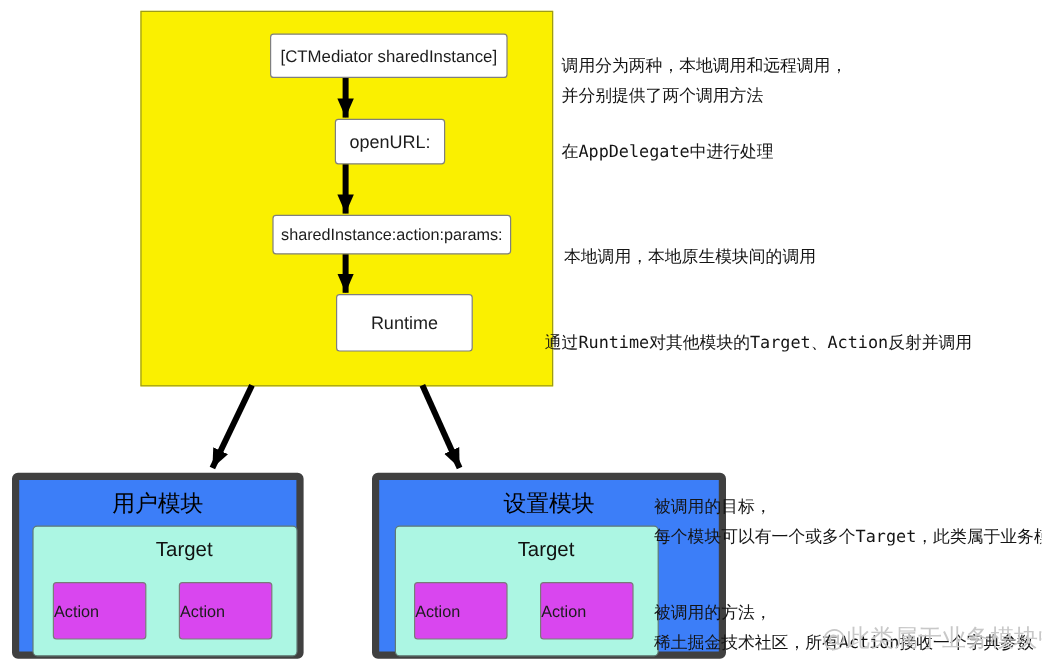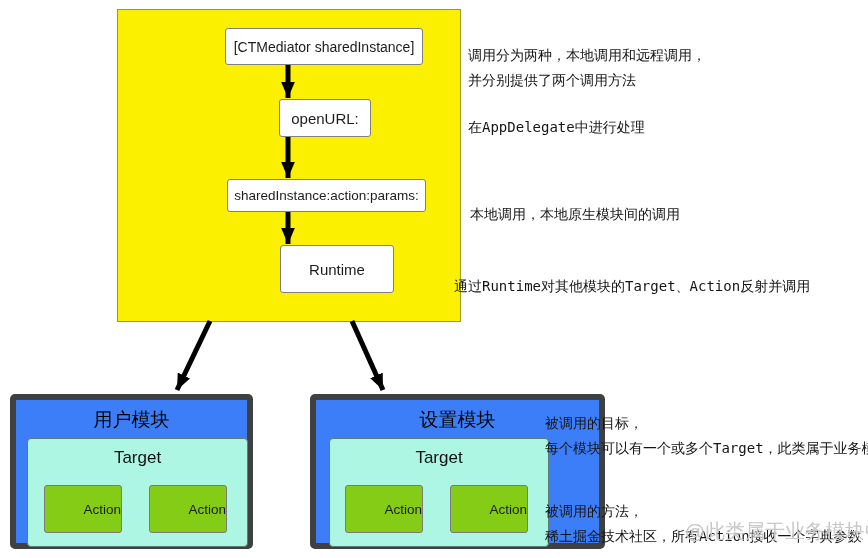--- a/index.html
+++ b/index.html
@@ -58,29 +58,29 @@
   .target-box {
     position: absolute;
     background: #ACF6E3;
     border: 1px solid #607a74;
     border-radius: 4px;
     box-sizing: border-box;
   }
   .module-left  .target-box { left: 11px; top: 38px; width: 221px; height: 109px; }
   .module-right .target-box { left: 13px; top: 38px; width: 220px; height: 109px; }
   .target-title {
-    position: absolute; left: 0; top: 9px; width: 100%;
+    position: absolute; left: 16px; top: 9px; width: 100%;
     text-align: center; font-size: 17px; color: #111111;
   }
   .action-box {
     position: absolute;
-    background: #84cc16;
+    background: #d946ef;
     border: 1px solid #7a7a7a;
     border-radius: 3px;
-    display: flex; align-items: center; justify-content: flex-end;
+    display: flex; align-items: center; justify-content: flex-start;
     font-size: 13.5px; color: #1c1c1c;
     box-sizing: border-box;
     width: 78px; height: 48px; top: 46px;
   }
   .module-left  .action-1 { left: 16px; }
   .module-left  .action-2 { left: 121px; }
   .module-right .action-1 { left: 15px; }
   .module-right .action-2 { left: 120px; }
 
   

